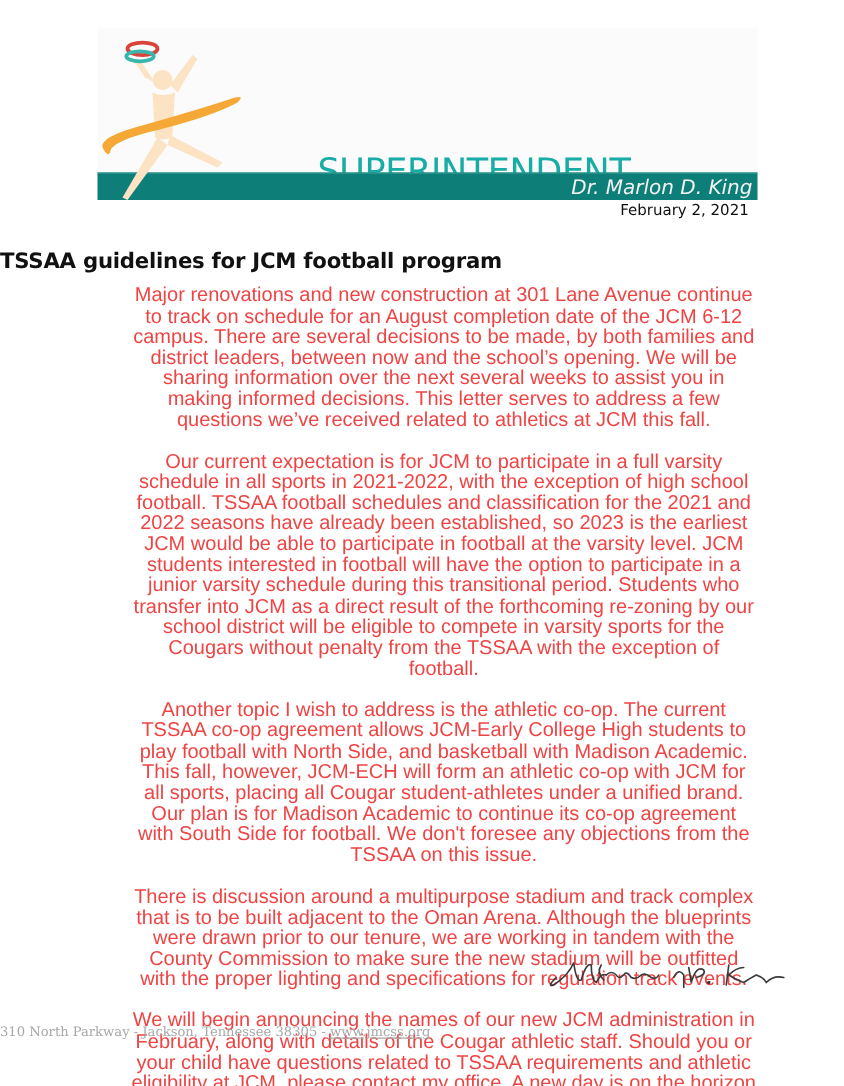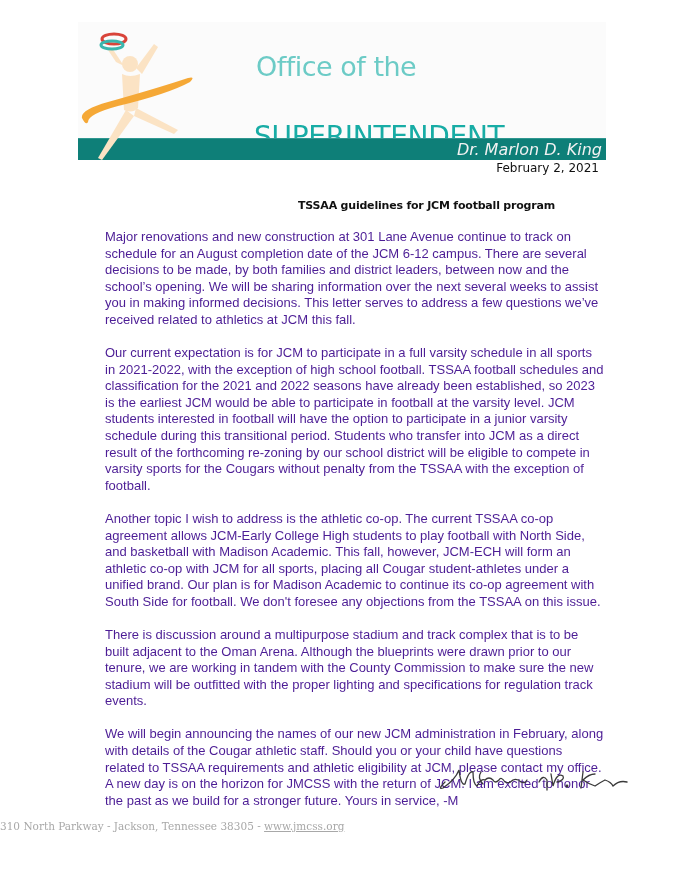--- a/index.html
+++ b/index.html
@@ -81,38 +81,39 @@
       font-family: "DejaVu Sans", sans-serif;
       font-size: 12px;
       color: #111;
       white-space: nowrap;
     }
     .doc-title {
       position: absolute;
       left: 0;
       width: 555px;
       top: 199px;
-      text-align: right;
+      text-align: left;
       font-family: "DejaVu Sans", sans-serif;
       font-weight: bold;
-      font-size: 11px;
+      font-size: 17px;
       letter-spacing: -0.2px;
       color: #111;
     }
     .body-text {
       position: absolute;
       left: 105px;
       top: 229px;
       width: 500px;
     }
     .para {
       margin: 0 0 16.5px 0;
-      font-size: 13px;
+      font-size: 16px;
       line-height: 16.6px;
-      color: #4c1d95;
+      color: #ef4444;
+      text-align: center;
     }
     .signature {
       position: absolute;
       left: 415px;
       top: 760px;
       width: 230px;
       height: 38px;
     }
     .footer {
       position: absolute;
@@ -140,21 +141,20 @@
     <path d="M58 46 L76 22 L80 25 L64 52 Z" fill="#fbe3c4"></path>
     <path d="M44 52 Q52 56 62 52 L60 86 Q54 92 46 88 Z" fill="#fbe3c4"></path>
     <path d="M58 86 L100 108 L96 112 L56 94 Z" fill="#fbe3c4"></path>
     <path d="M48 88 L20 136 L24 138 L56 94 Z" fill="#fbe3c4"></path>
 
     <path d="M4 96 Q2 88 30 80 Q80 66 110 56 Q118 54 112 60 Q90 72 40 84 Q10 92 10 100 Q8 104 4 96 Z" fill="#f5a836"></path>
 
     <ellipse cx="36" cy="17" rx="12" ry="5" fill="none" stroke="#d9443a" stroke-width="3"></ellipse>
     <ellipse cx="34" cy="23" rx="11" ry="4" fill="none" stroke="#3bb6ad" stroke-width="3"></ellipse>
   </svg>
-  <div class="title-line1">Office of the</div>
   <div class="title-line2">SUPERINTENDENT</div>
   <div class="banner">
     <span class="banner-name">Dr. Marlon D. King</span>
   </div>
 </div>
 
 <div class="date">February 2, 2021</div>
 
 <div class="doc-title">TSSAA guidelines for JCM football program</div>
 

